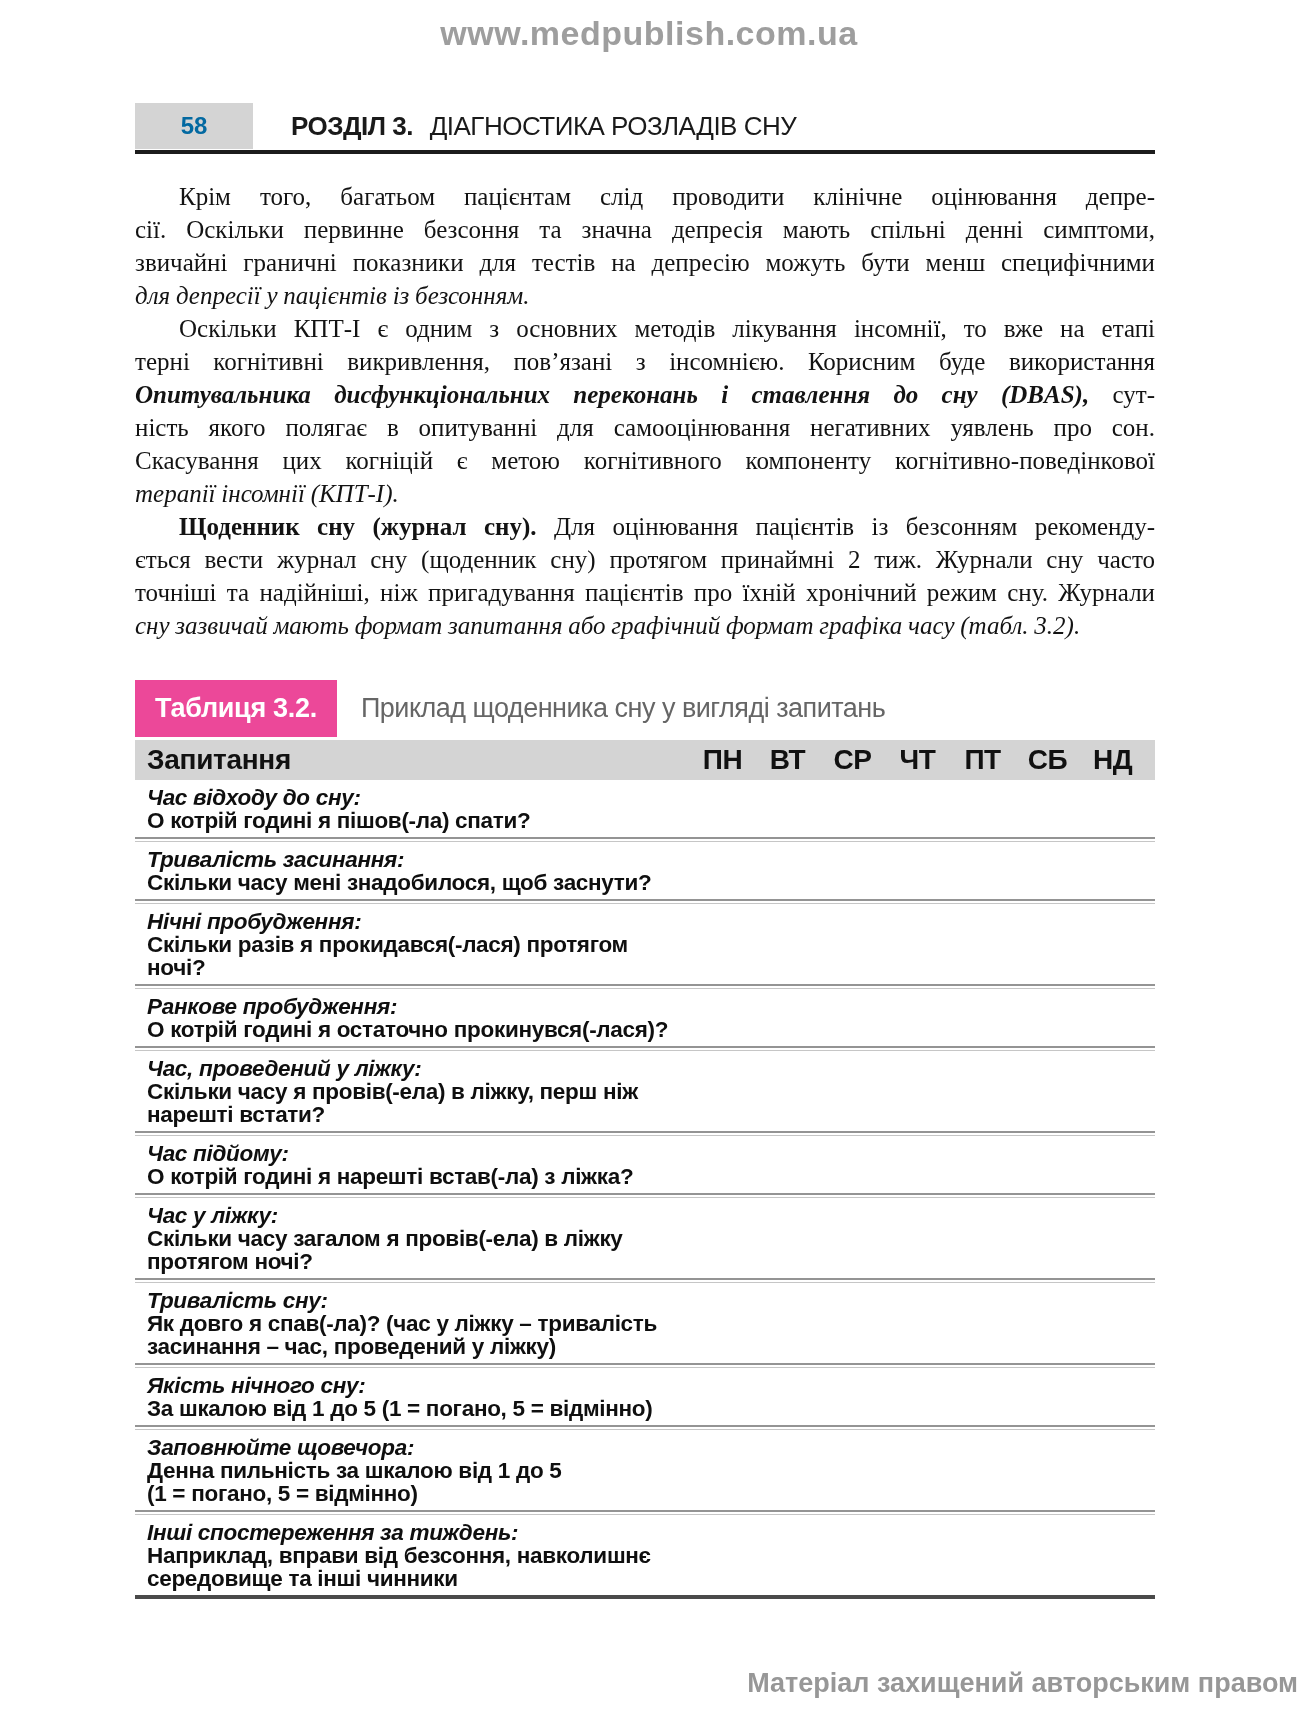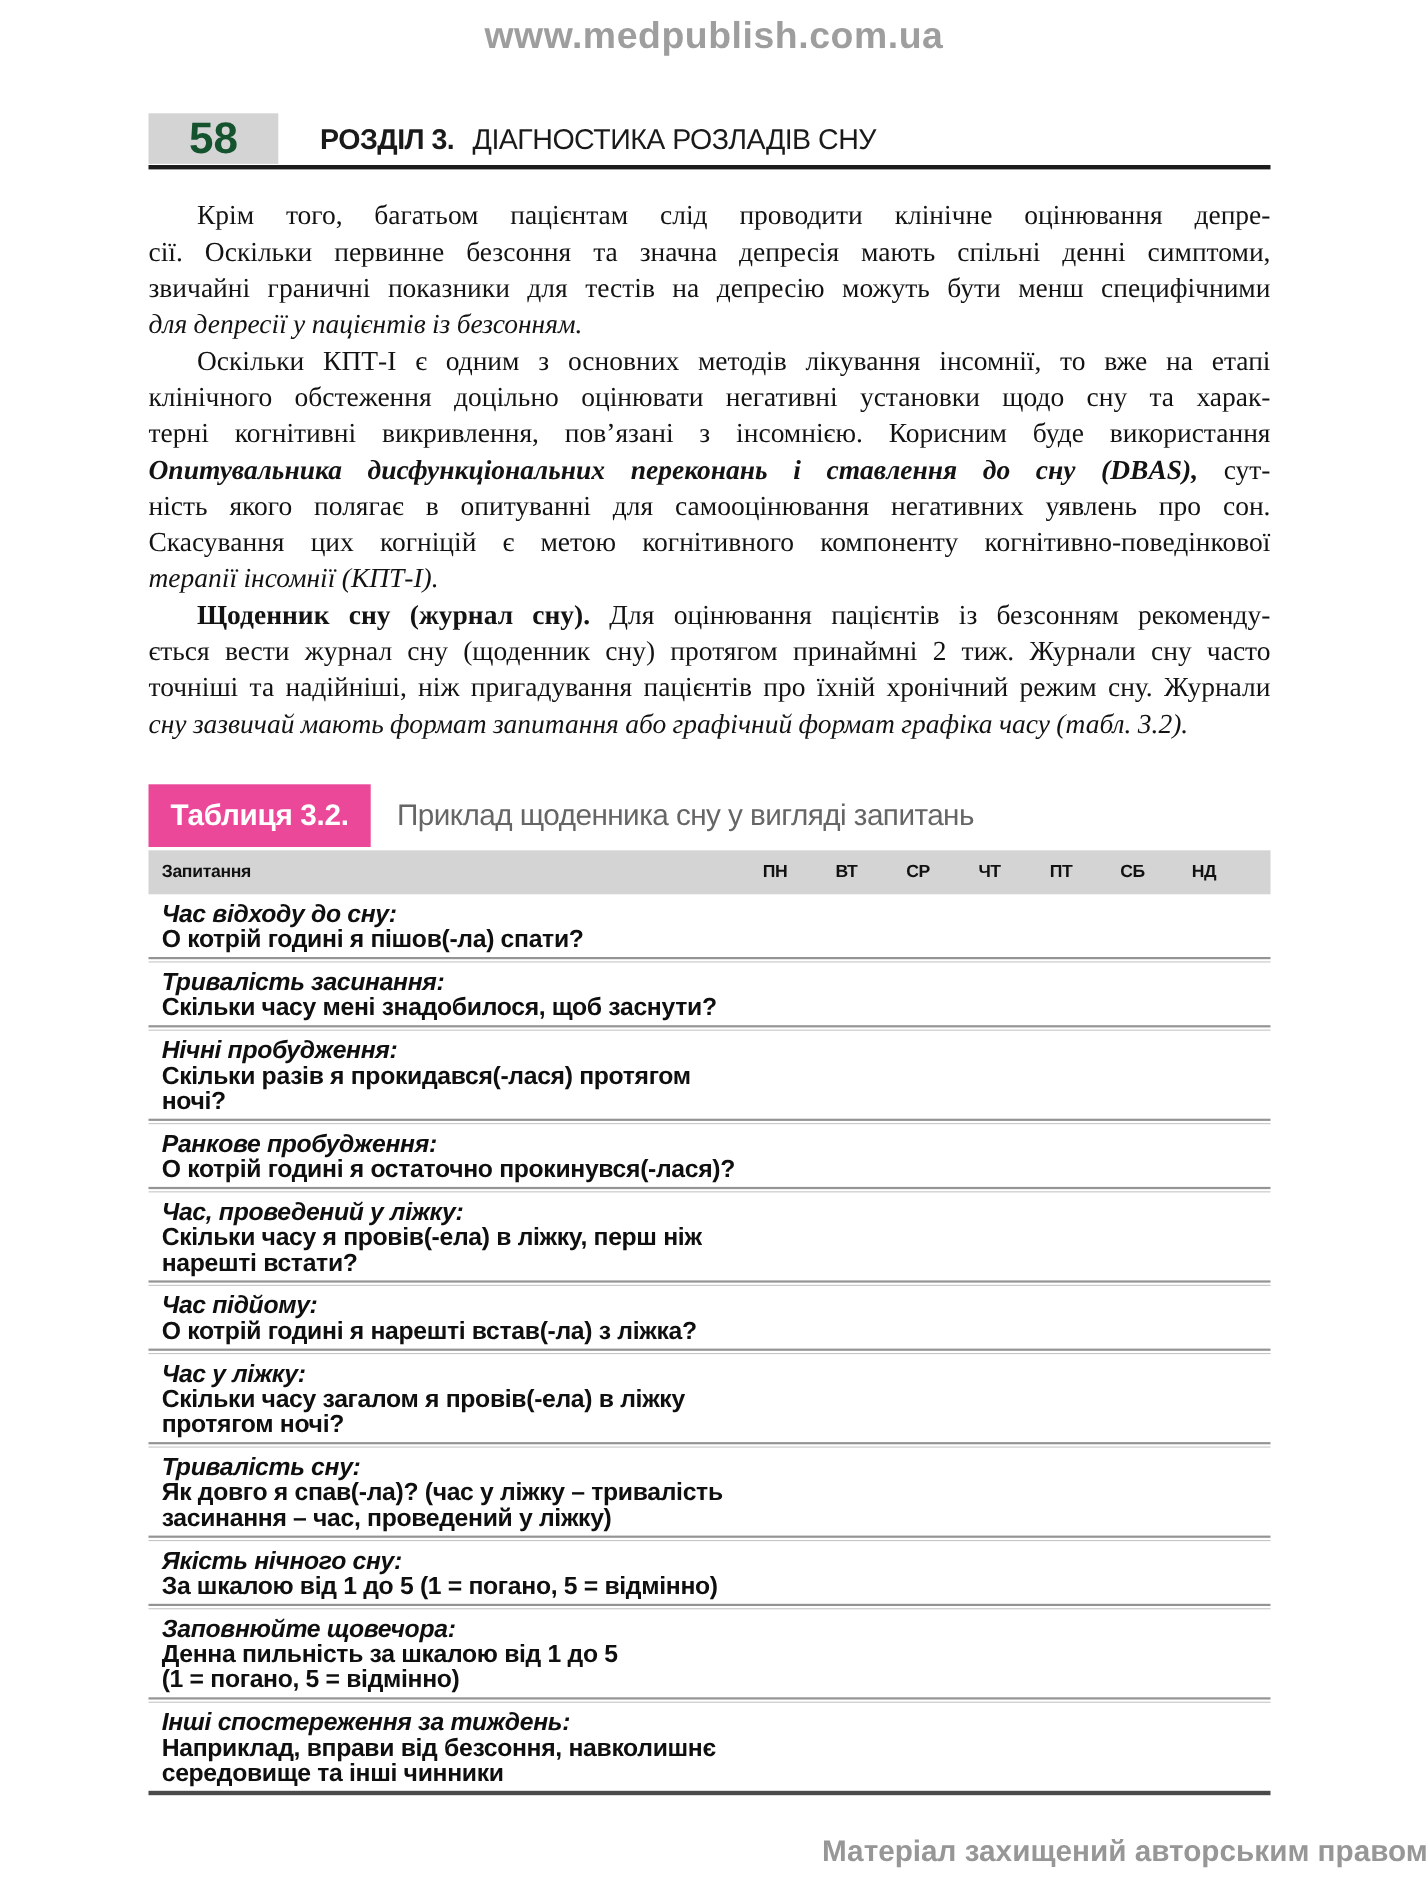--- a/index.html
+++ b/index.html
@@ -3,38 +3,38 @@
 <meta charset="utf-8">
 <style>
   html,body{margin:0;padding:0;}
   body{width:1298px;height:1711px;background:#ffffff;font-family:"Liberation Sans",sans-serif;color:#131313;}
   .page{position:relative;width:1298px;height:1711px;background:#ffffff;overflow:hidden;}
   .watermark-top{padding-top:14px;text-align:center;font-weight:bold;font-size:34px;letter-spacing:.5px;color:#9e9e9e;}
   .content{margin-left:135px;width:1020px;}
   
   .page-header{margin-top:50px;}
   .header-row{display:flex;align-items:center;}
-  .page-num-box{width:118px;height:46px;background:#d4d4d4;display:flex;align-items:center;justify-content:center;font-weight:bold;font-size:40px;color:#14532d;}
+  .page-num-box{width:118px;height:46px;background:#d4d4d4;display:flex;align-items:center;justify-content:center;font-weight:bold;font-size:24px;color:#0369a1;}
   .chapter{margin-left:38px;font-size:26px;color:#1a1a1a;letter-spacing:-.5px;white-space:nowrap;}
   .chapter-label{font-weight:bold;}
   .chapter-title{font-weight:normal;margin-left:10px;}
   .header-rule{height:4px;background:#1c1c1c;margin-top:1px;}
   
   .bodytext{margin-top:26px;font-family:"Liberation Serif","DejaVu Serif",serif;font-size:25px;color:#131313;}
   .pline{line-height:33px;height:33px;overflow:hidden;text-align:justify;text-align-last:justify;word-spacing:-.5px;}
   .pline.first{text-indent:44px;}
   .pline.last{text-align-last:left;font-style:italic;}
   .seg-b{font-weight:bold;}
   .seg-bi{font-weight:bold;font-style:italic;}
   
   .table-section{margin-top:38px;}
   .table-title-row{display:flex;align-items:stretch;height:57px;}
   .table-label-box{background:#ec4899;color:#ffffff;font-weight:bold;font-size:27px;display:flex;align-items:center;padding:0 20px;letter-spacing:-.3px;}
   .table-caption{color:#666666;font-size:27px;display:flex;align-items:center;margin-left:24px;letter-spacing:-.5px;}
-  .thead{background:#d4d4d4;height:40px;margin-top:3px;display:flex;align-items:center;font-weight:bold;font-size:16px;color:#111;padding-right:28px;box-sizing:border-box;}
+  .thead{background:#d4d4d4;height:40px;margin-top:3px;display:flex;align-items:center;font-weight:bold;font-size:28px;color:#111;padding-right:10px;box-sizing:border-box;}
   .th-q{flex:1;padding-left:12px;letter-spacing:-.3px;}
   .day{width:65px;text-align:center;letter-spacing:-.5px;}
   .trow{padding:6px 0 5px 12px;}
   .row-label{font-weight:bold;font-style:italic;font-size:22.5px;line-height:23px;letter-spacing:-.3px;color:#0f0f0f;}
   .row-line{font-weight:bold;font-size:22.5px;line-height:23px;letter-spacing:-.3px;color:#0f0f0f;}
   .sep{height:5px;border-top:2px solid #949494;border-bottom:1px solid #c6c6c6;box-sizing:border-box;}
   .table-bottom-rule{height:4px;background:#4a4a4a;}
   .watermark-bottom{position:absolute;left:0;bottom:12px;width:100%;text-align:right;font-weight:bold;font-size:27px;color:#979797;}
 </style>
 </head>
@@ -59,21 +59,20 @@
 
     <div class="bodytext">
         <div class="para">
           <div class="pline first"><span>Крім того, багатьом пацієнтам слід проводити клінічне оцінювання депре-</span></div>
           <div class="pline"><span>сії. Оскільки первинне безсоння та значна депресія мають спільні денні симптоми,</span></div>
           <div class="pline"><span>звичайні граничні показники для тестів на депресію можуть бути менш специфічними</span></div>
           <div class="pline last"><span>для депресії у пацієнтів із безсонням.</span></div>
         </div>
         <div class="para">
           <div class="pline first"><span>Оскільки КПТ-І є одним з основних методів лікування інсомнії, то вже на етапі</span></div>
-          <div class="pline"><span>клінічного обстеження доцільно оцінювати негативні установки щодо сну та харак-</span></div>
           <div class="pline"><span>терні когнітивні викривлення, пов’язані з інсомнією. Корисним буде використання</span></div>
           <div class="pline"><span class="seg-bi">Опитувальника дисфункціональних переконань і ставлення до сну (DBAS),</span><span> сут-</span></div>
           <div class="pline"><span>ність якого полягає в опитуванні для самооцінювання негативних уявлень про сон.</span></div>
           <div class="pline"><span>Скасування цих когніцій є метою когнітивного компоненту когнітивно-поведінкової</span></div>
           <div class="pline last"><span>терапії інсомнії (КПТ-І).</span></div>
         </div>
         <div class="para">
           <div class="pline first"><span class="seg-b">Щоденник сну (журнал сну).</span><span> Для оцінювання пацієнтів із безсонням рекоменду-</span></div>
           <div class="pline"><span>ється вести журнал сну (щоденник сну) протягом принаймні 2 тиж. Журнали сну часто</span></div>
           <div class="pline"><span>точніші та надійніші, ніж пригадування пацієнтів про їхній хронічний режим сну. Журнали</span></div>

